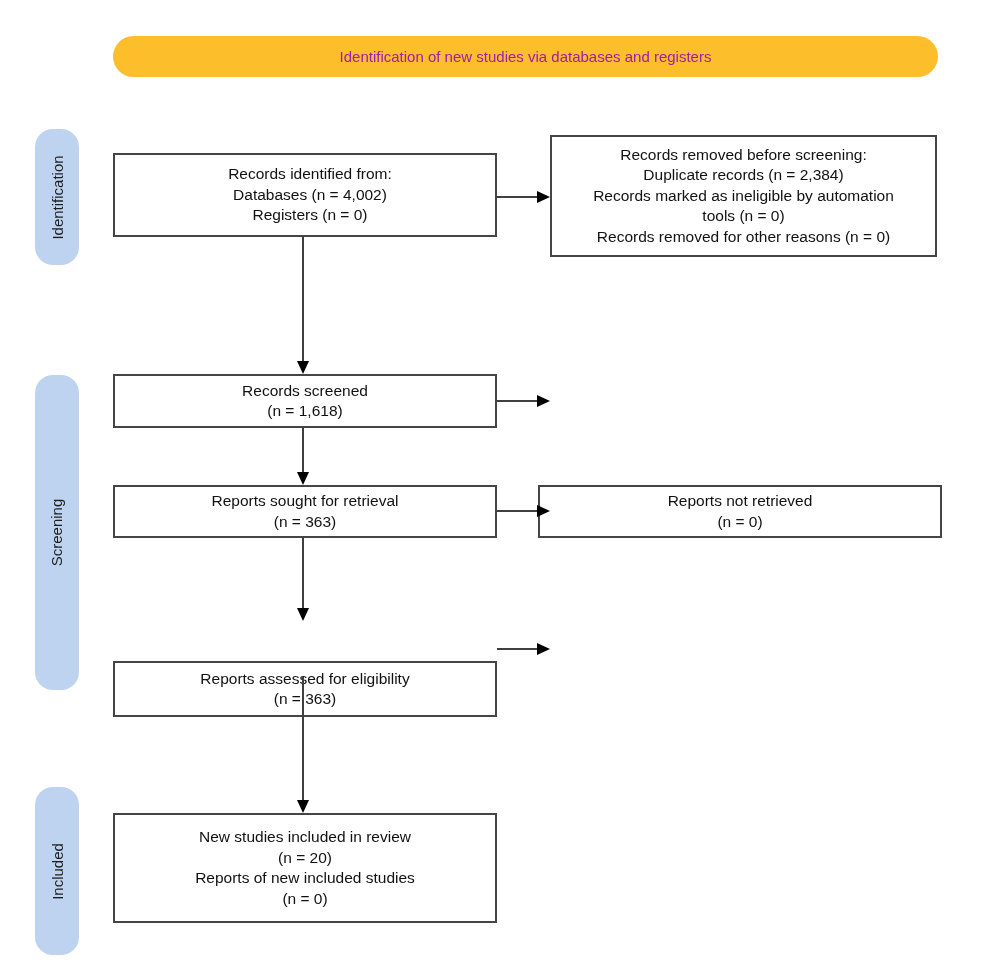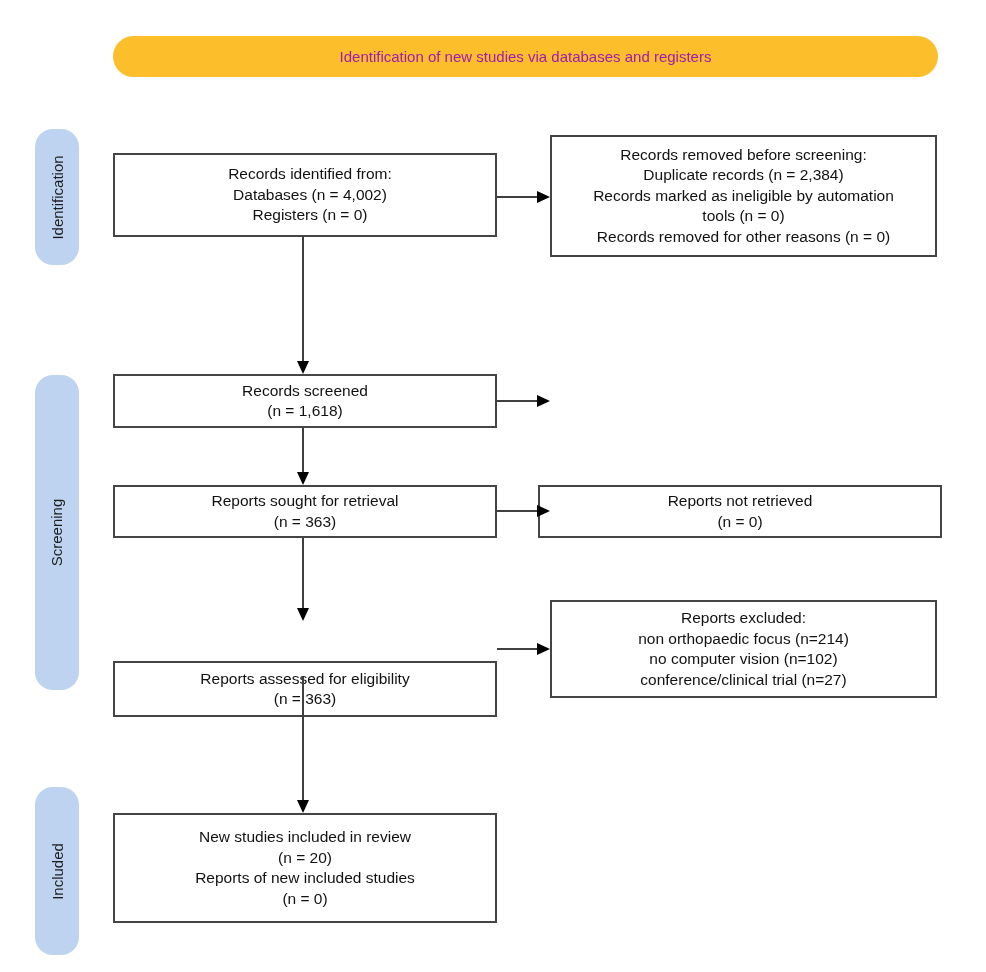--- a/index.html
+++ b/index.html
@@ -132,24 +132,20 @@
 tools (n = 0)
 Records removed for other reasons (n = 0)</div>
   <div class="box box-records-screened">Records screened
 (n = 1,618)</div>
   <div class="box box-reports-sought">Reports sought for retrieval
 (n = 363)</div>
   <div class="box box-reports-not-retrieved">Reports not retrieved
 (n = 0)</div>
   <div class="box box-reports-assessed">Reports assessed for eligibility
 (n = 363)</div>
-  <div class="box box-reports-excluded">Reports excluded:
-non orthopaedic focus (n=214)
-no computer vision (n=102)
-conference/clinical trial (n=27)</div>
   <div class="box box-new-studies">New studies included in review
 (n = 20)
 Reports of new included studies
 (n = 0)</div>
 
   <div class="varrow varrow-1">
     <div class="line"></div>
     <div class="head"></div>
   </div>
   <div class="varrow varrow-2">

